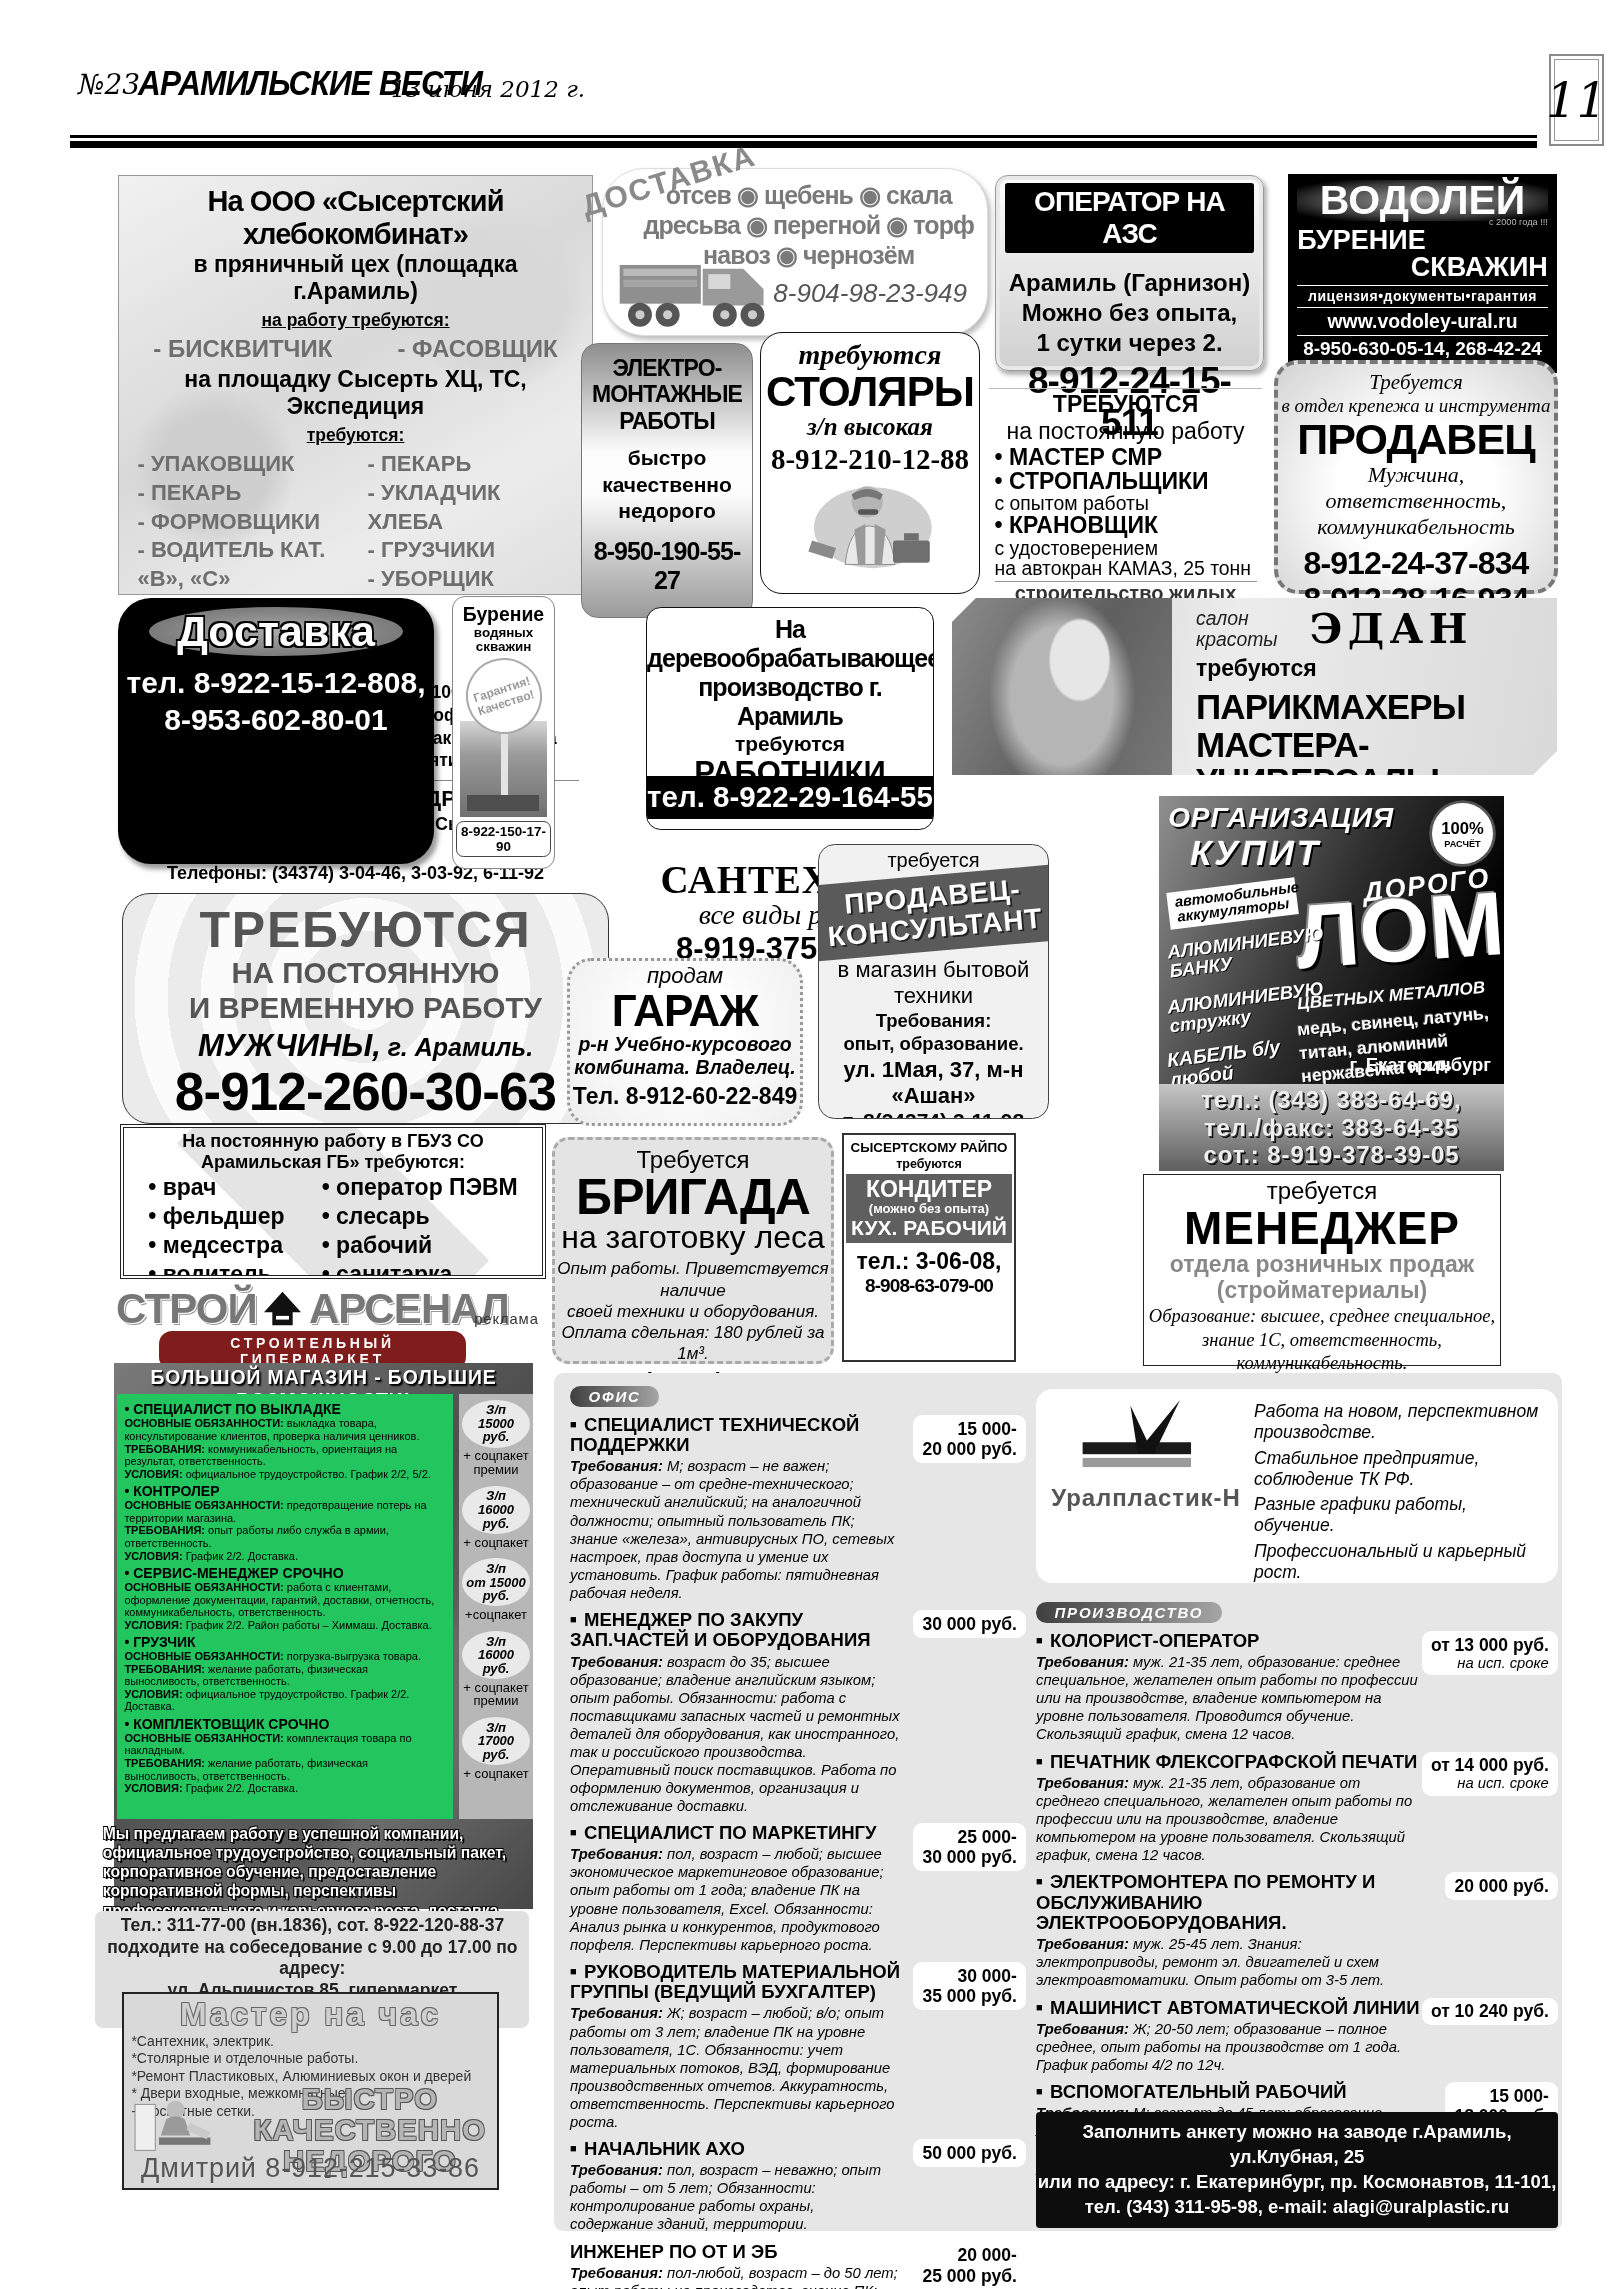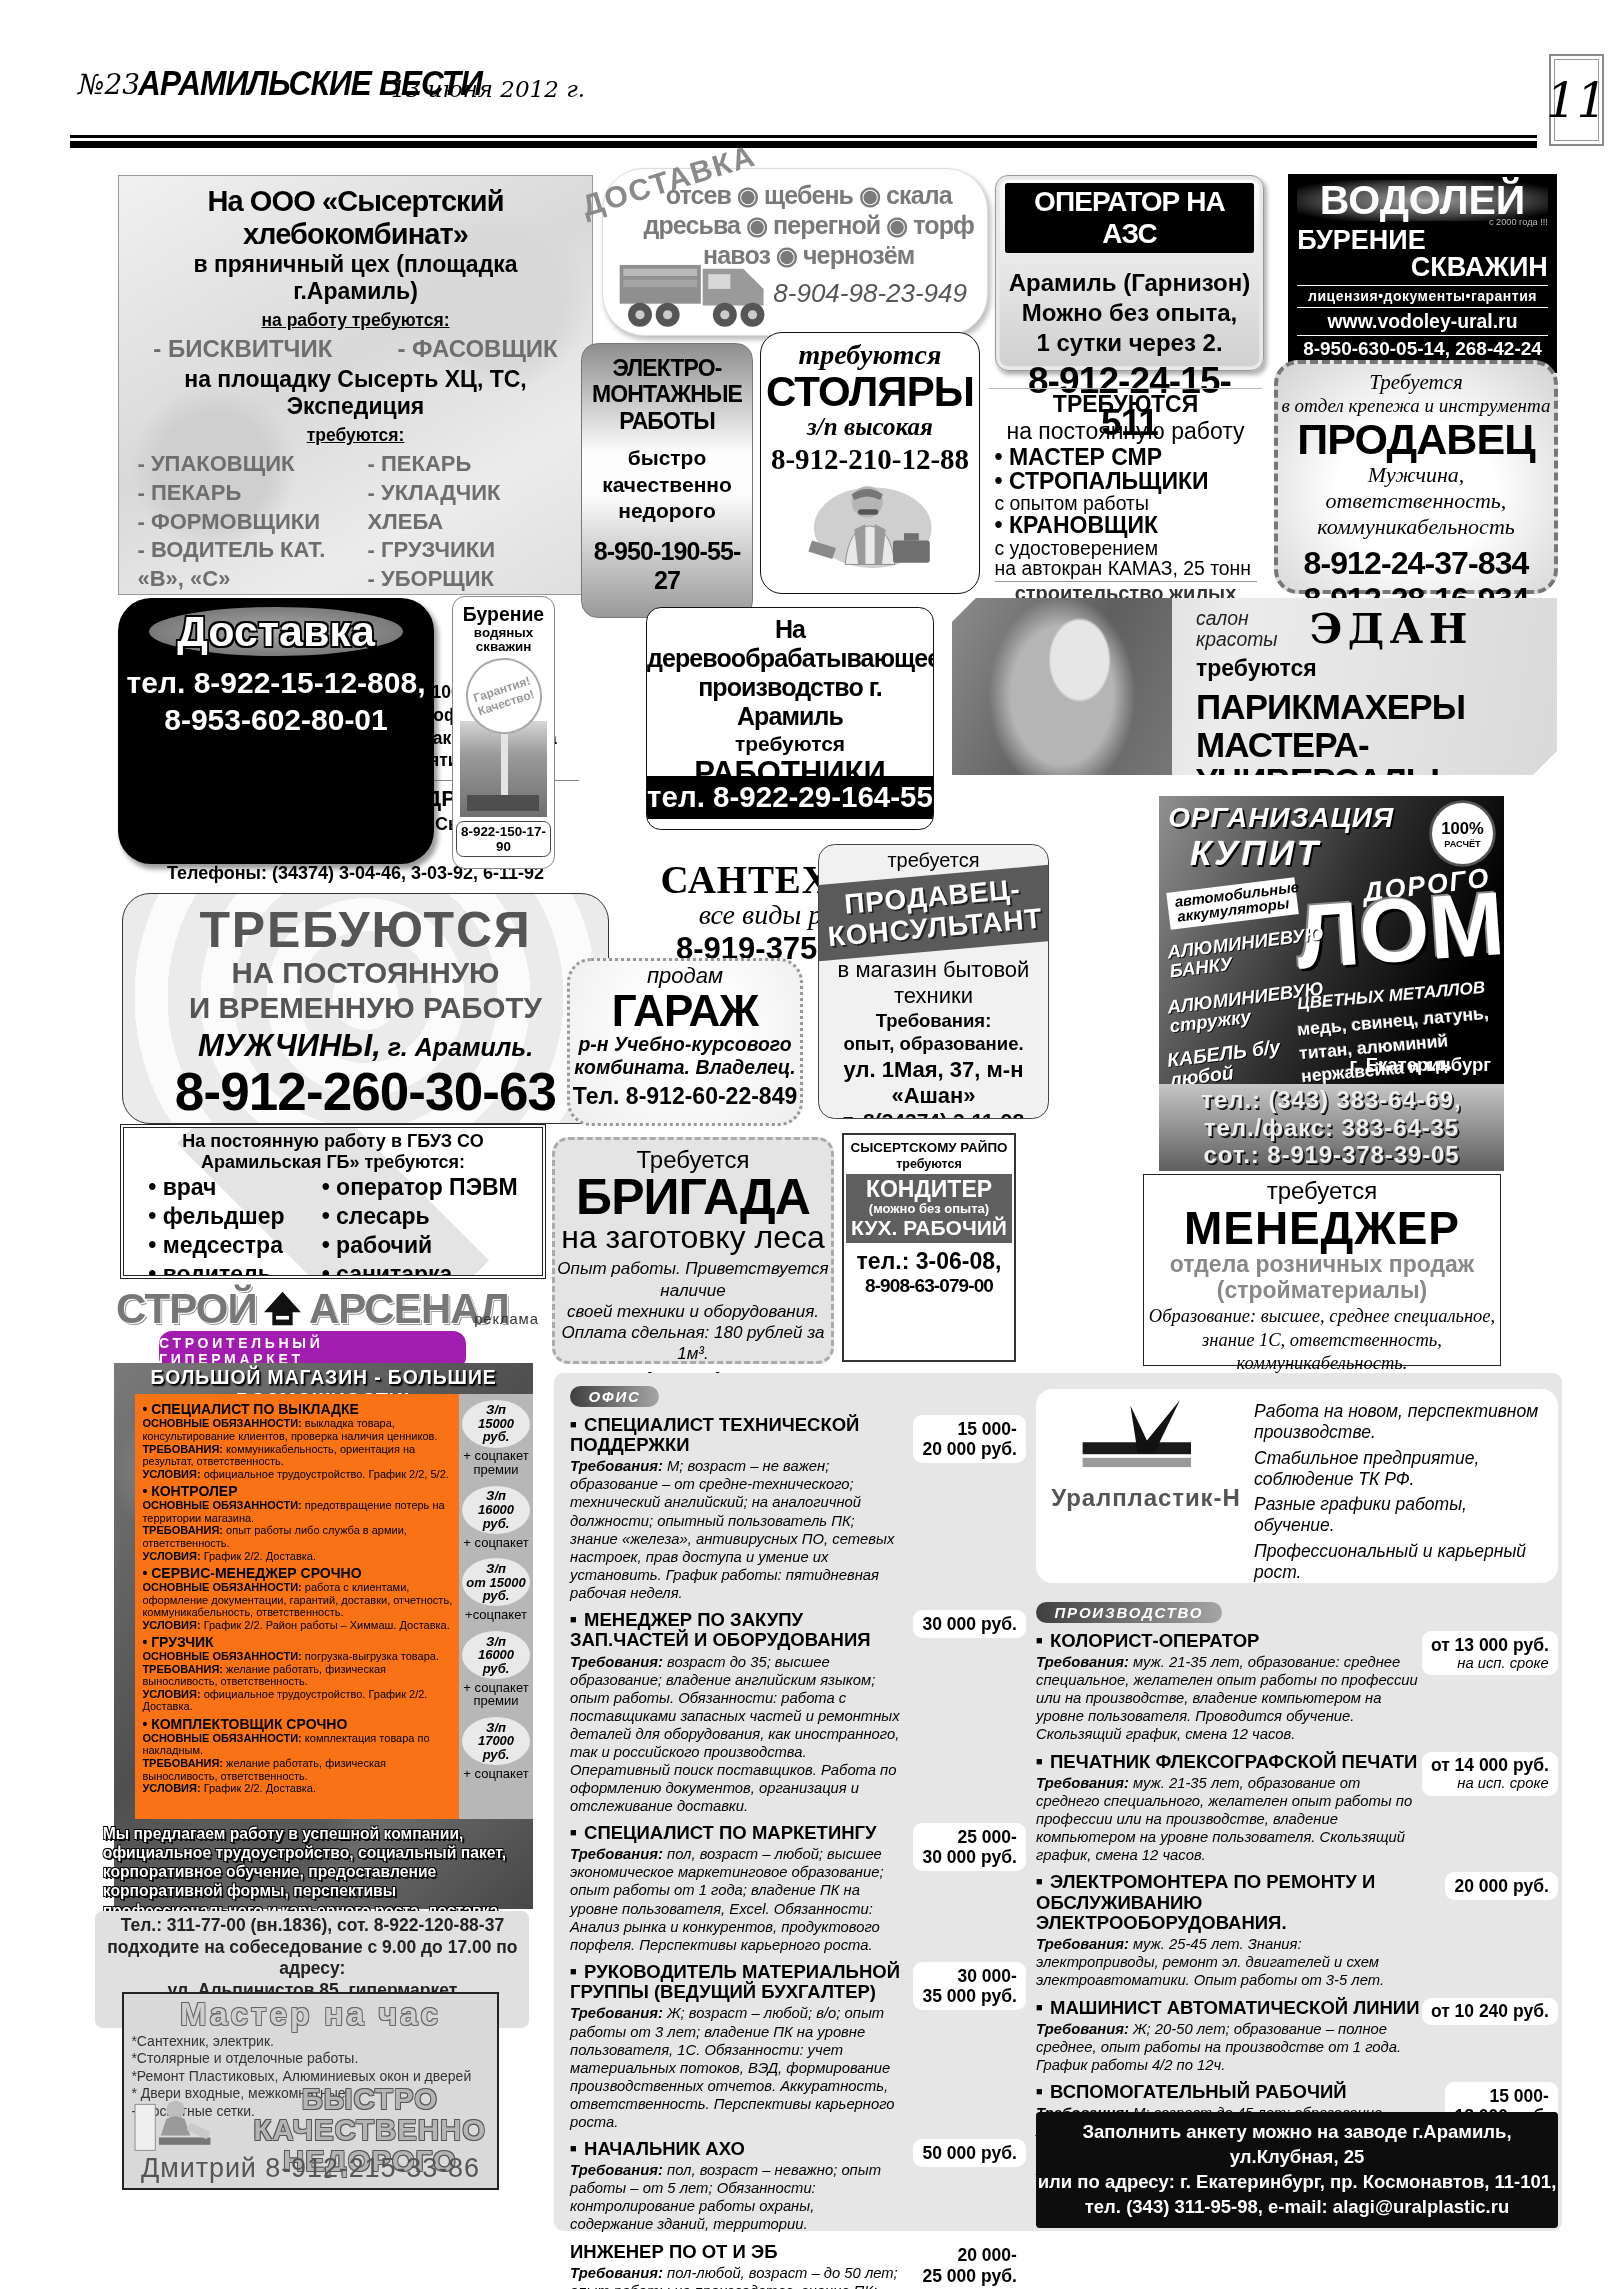--- a/index.html
+++ b/index.html
@@ -188,28 +188,28 @@
 #man .need{font-size:24px}
 #man .t{font-size:46px;font-weight:700;letter-spacing:0.9px;line-height:1}
 #man .s{font-size:23px;font-weight:700;color:#888;line-height:1.15}
 #man .r{font-family:"Liberation Serif",serif;font-style:italic;font-size:18.5px;line-height:1.2;margin-top:1.8px}
 #man .ph{font-weight:700;font-size:29.5px;letter-spacing:-0.9px}
 
 #ars{left:88px;top:1285px;width:449px;height:685px}
 #ars .logorow{position:relative;height:46px;text-align:center;color:#777;font-weight:700;font-size:42px;letter-spacing:-0.9px;text-shadow:0.9px 0.9px 0 #fff,1.8px 1.8px 0 #999}
 #ars .logorow svg{vertical-align:-3.7px;margin:0 5.5px}
 #ars .rek{position:absolute;right:-1.8px;top:26px;font-size:14.8px;color:#333;text-shadow:none;font-weight:400;letter-spacing:0.9px}
-#ars .pill{width:307px;margin:0 auto;background:#a21caf;color:#fff;border-radius:13px;font-size:14px;font-weight:700;letter-spacing:3.7px;padding:3.7px 0}
+#ars .pill{width:307px;margin:0 auto;background:#7f1d1d;color:#fff;border-radius:13px;font-size:14px;font-weight:700;letter-spacing:3.7px;text-align:center;padding:3.7px 0}
 #ars .photo{position:absolute;left:26px;top:78px;width:419px;height:546px;background:
  radial-gradient(circle at 15% 20%,#7d7d7d 0 37px,transparent 65px),
  radial-gradient(circle at 85% 60%,#6a6a6a 0 46px,transparent 83px),
  radial-gradient(circle at 40% 85%,#585858 0 42px,transparent 74px),
  linear-gradient(135deg,#7a7a7a,#4f4f4f 45%,#6b6b6b 75%,#474747)}
 #ars .slogan{position:absolute;left:29.5px;top:81px;width:412px;text-align:center;font-weight:700;font-size:19.4px;color:#fff;text-shadow:0.9px 0.9px 0 #000,1.8px 1.8px 1.8px #000;letter-spacing:0.9px}
-#ars .white{position:absolute;left:47px;top:109px;width:336px;height:425px;background:#f97316;padding:4.6px 7.4px}
+#ars .white{position:absolute;left:29px;top:109px;width:336px;height:425px;background:#22c55e;padding:4.6px 7.4px}
 #ars .sa-t{font-weight:700;font-size:14px;margin-top:2.8px}
 #ars .white p{font-size:11px;line-height:12.6px}
 #ars .strip{position:absolute;left:371px;top:109px;width:74px;height:425px;background:#b7b7b7;padding-top:5.5px}
 #ars .bub{width:68px;height:48px;background:#e9e9e9;border-radius:50%;margin:0 auto;display:flex;flex-direction:column;align-items:center;justify-content:center;font-style:italic;font-weight:700;font-size:13px;line-height:1.05}
 #ars .bon{text-align:center;font-size:13px;line-height:1.05;margin:1.8px 0 9.2px}
 #ars .offer{position:absolute;left:14.8px;top:539px;width:417px;font-weight:700;font-size:15.7px;line-height:1.22;color:#fff;text-shadow:-0.9px -0.9px 0 #000,0.9px -0.9px 0 #000,-0.9px 0.9px 0 #000,1.8px 1.8px 0 #000}
 #ars .foot{position:absolute;left:7.4px;top:626px;width:434px;background:#e0e0e0;border-radius:7.4px;padding:3.7px 7.4px;font-size:17.5px;font-weight:700;line-height:1.25;text-align:center;color:#222}
 
 #panel{left:554px;top:1373px;width:1008px;height:858px;background:#e6e6e6;border-radius:9.2px}
 .secpill{display:inline-block;background:linear-gradient(90deg,#3f3f3f,#a5a5a5);color:#fff;font-style:italic;font-weight:700;font-size:15px;padding:1.8px 18.5px;border-radius:11px;letter-spacing:1.8px}

